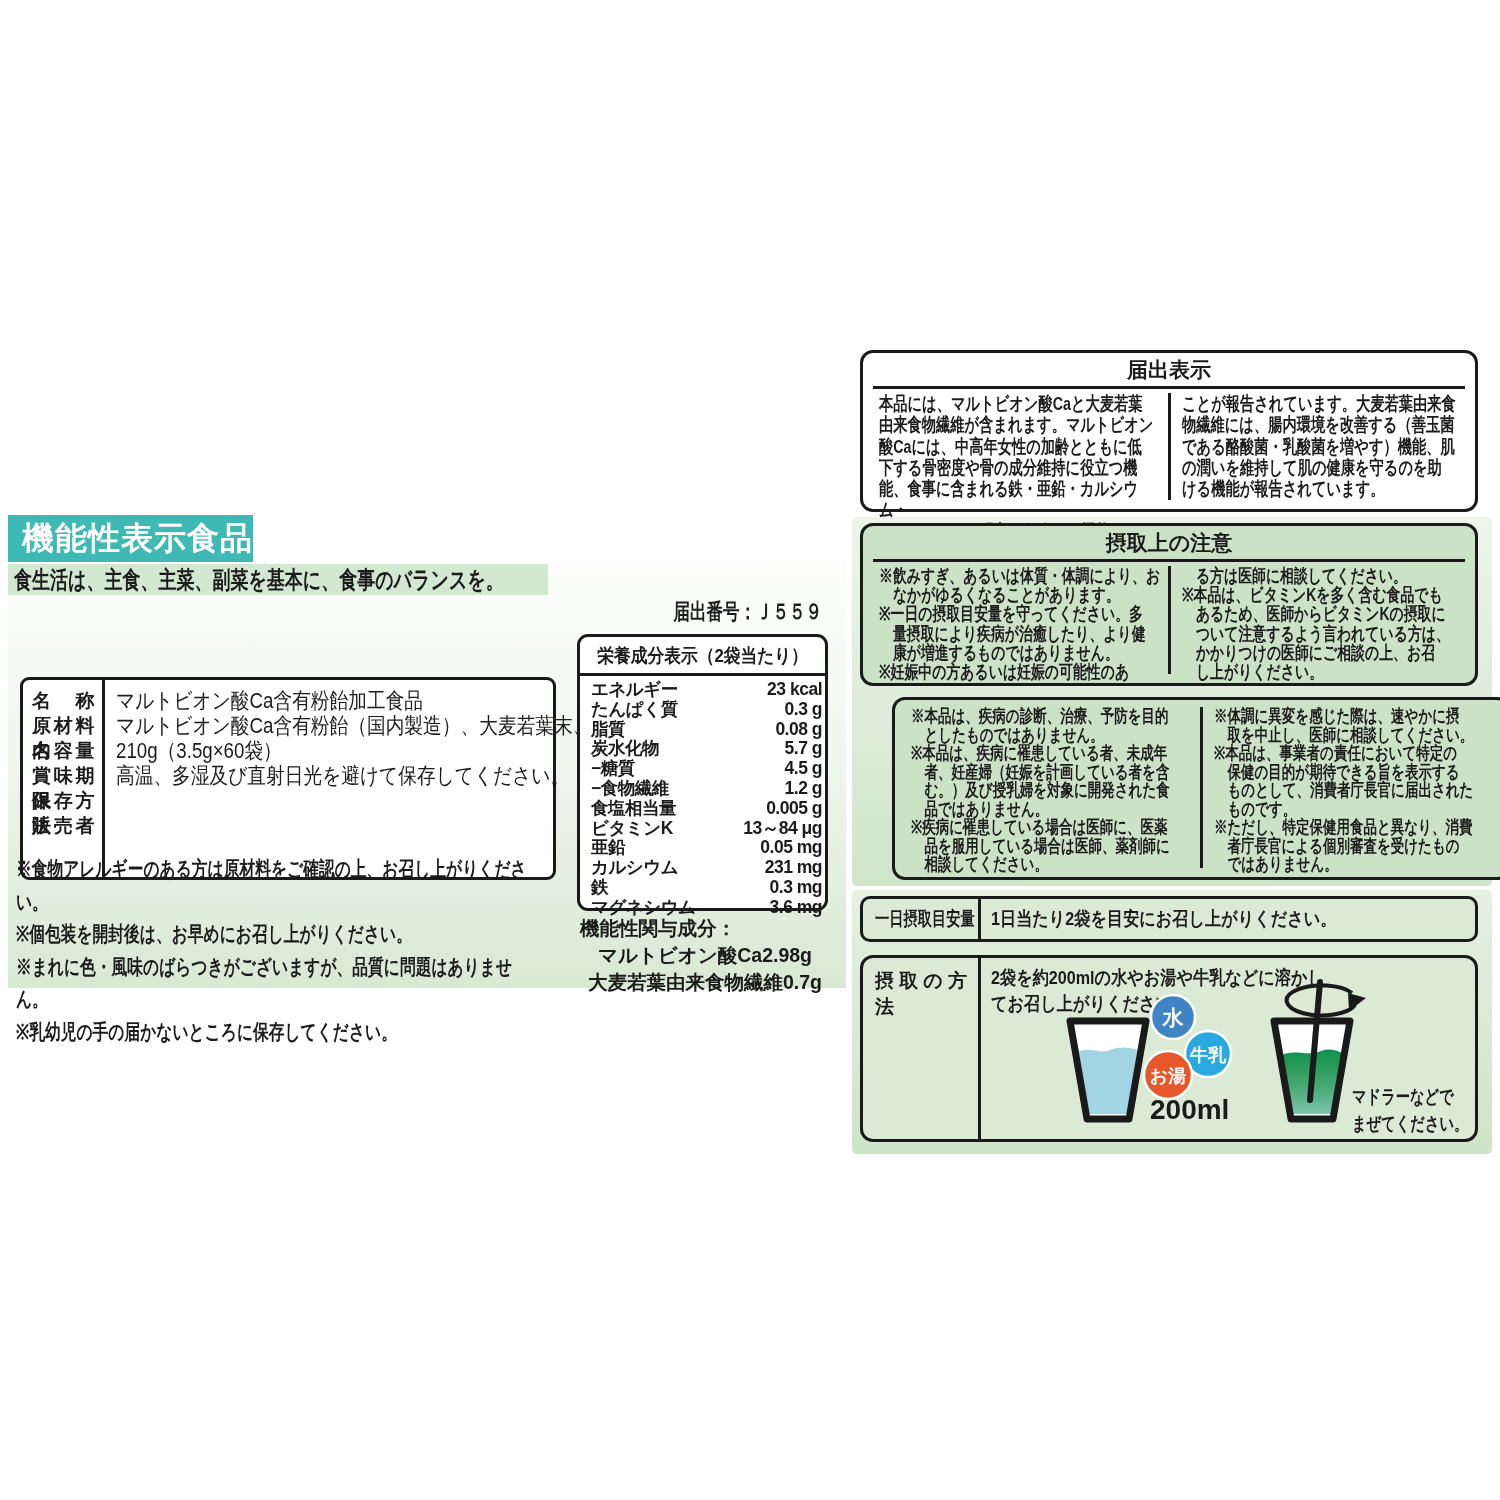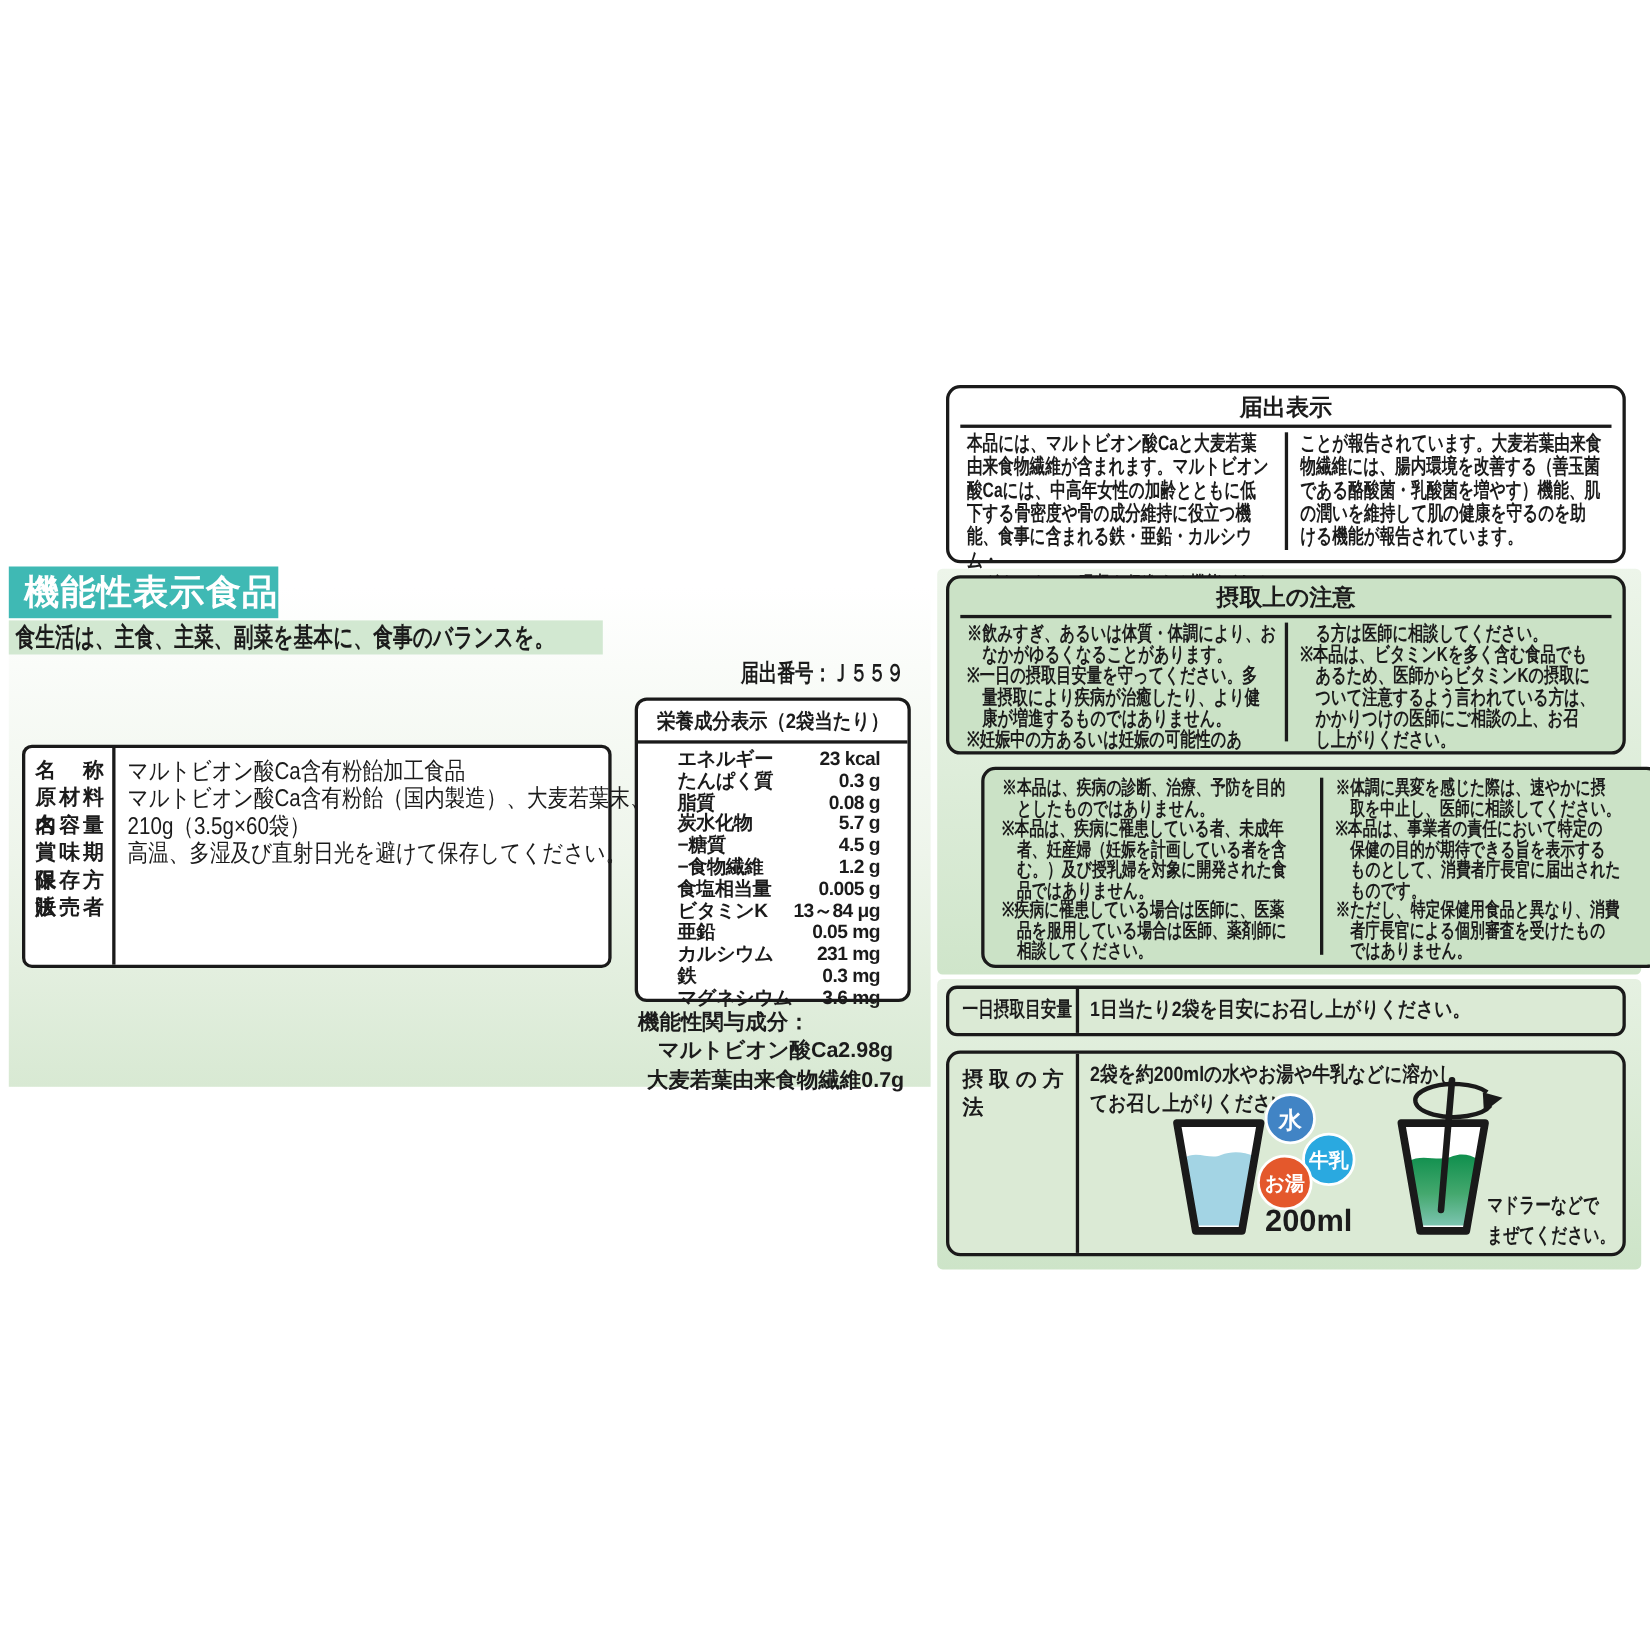--- a/index.html
+++ b/index.html
@@ -26,21 +26,21 @@
   .plabels{position:absolute;left:9px;top:8px;width:62px;}
   .plabel{height:25px;line-height:25px;font-size:19px;font-weight:600;
     text-align:justify;text-align-last:justify;letter-spacing:-0.5px;}
   .pvalues{position:absolute;left:93px;top:8px;right:6px;}
   .pvalue{height:25px;line-height:25px;font-size:22px;font-weight:400;}
   .notes{left:16px;top:853px;font-size:21px;line-height:32.5px;font-weight:600;}
   .nut{left:577px;top:634px;width:251px;height:277px;background:#fff;
     border:3px solid var(--line);border-radius:11px;box-sizing:border-box;}
   .nut-title{position:absolute;left:0;right:0;top:6px;text-align:center;font-size:19px;font-weight:700;}
   .nut-rule{position:absolute;left:0;right:0;top:36px;border-top:3px solid var(--line);}
-  .nrows{position:absolute;left:11px;right:25px;top:43px;margin-left:25px;}
+  .nrows{position:absolute;left:11px;right:3px;top:43px;}
   .nrow{display:flex;justify-content:space-between;height:19.8px;line-height:19.8px;
     font-size:17.5px;font-weight:600;letter-spacing:-0.5px;}
   .func{left:580px;top:915px;width:250px;font-size:19.5px;font-weight:600;}
   .frow{display:flex;justify-content:center;height:27px;line-height:27px;}
 
   
   .contA{left:852px;top:517px;width:640px;height:369px;border-radius:5px;
     background:linear-gradient(180deg,#edf5ea 0%,#cfe5ca 100%);}
   .contB{left:852px;top:890px;width:640px;height:264px;border-radius:5px;
     background:linear-gradient(180deg,#e6f1e2 0%,#cde4c8 100%);}
@@ -98,20 +98,26 @@
     </div>
     <div class="pvalues">
       <div class="pvalue"><span class="fit85 nowrap">マルトビオン酸Ca含有粉飴加工食品</span></div>
       <div class="pvalue"><span class="fit85 nowrap">マルトビオン酸Ca含有粉飴（国内製造）、大麦若葉末、澱粉</span></div>
       <div class="pvalue"><span class="fit85 nowrap">210g（3.5g×60袋）</span></div>
       <div class="pvalue"><span class="fit85 nowrap">高温、多湿及び直射日光を避けて保存してください。</span></div>
       <div class="pvalue"><span class="fit85 nowrap"></span></div>
     </div>
   </div>
 
+  <div class="abs notes">
+    <span class="fit75" style="width:700px">※食物アレルギーのある方は原材料をご確認の上、お召し上がりください。
+※個包装を開封後は、お早めにお召し上がりください。
+※まれに色・風味のばらつきがございますが、品質に問題はありません。
+※乳幼児の手の届かないところに保存してください。</span>
+  </div>
 
   <div class="abs nut">
     <div class="nut-title">
       <span class="fitC88">栄養成分表示（2袋当たり）</span>
     </div>
     <div class="nut-rule"></div>
     <div class="nrows">
       <div class="nrow">
           <span>エネルギー</span>
           <span>23 kcal</span>

